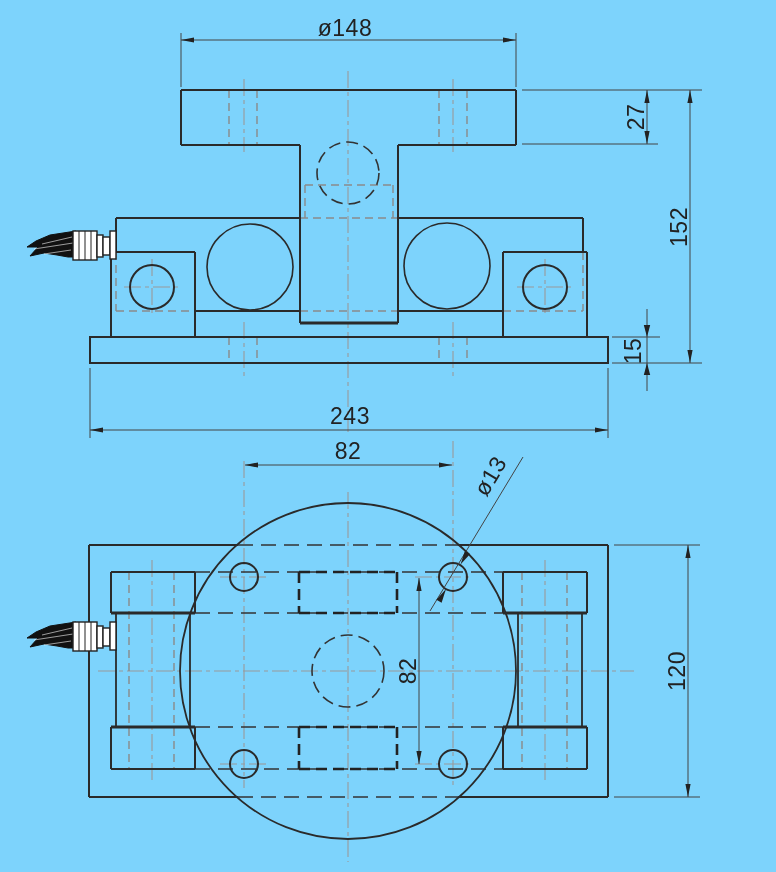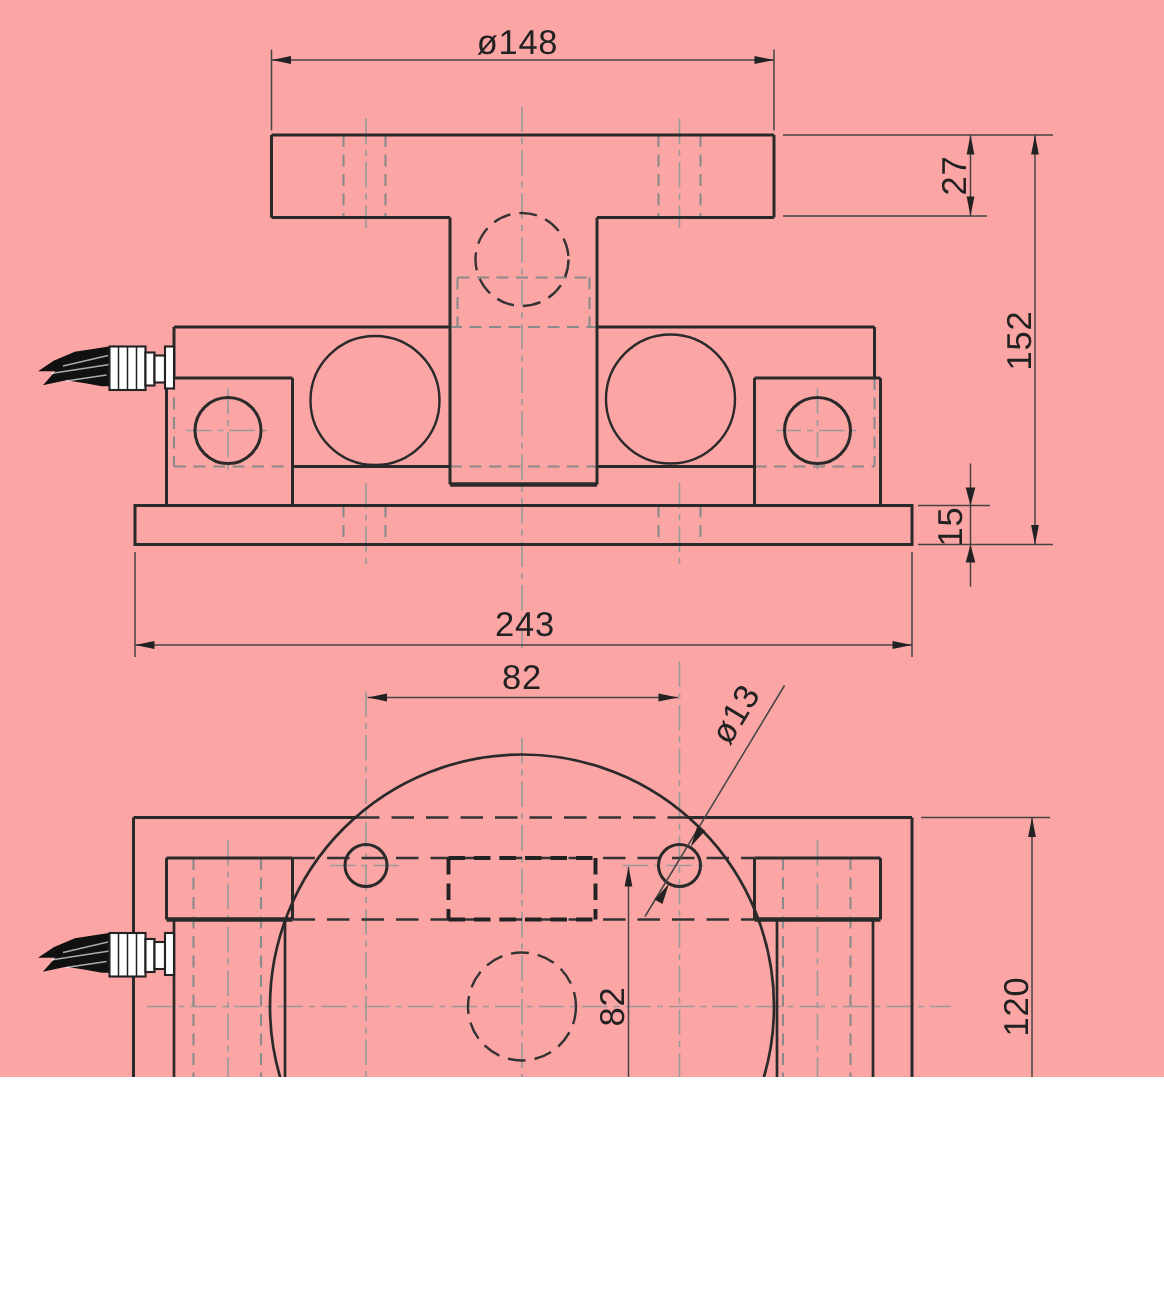--- a/index.html
+++ b/index.html
@@ -1,16 +1,16 @@
 <!DOCTYPE html>
 <html><head>
 <meta charset="utf-8">
 <style>
   html,body{margin:0;padding:0;background:#ffffff;}
-  .sheet{position:relative;width:776px;height:718px;background:#fca5a5;overflow:hidden;}
+  .sheet{position:relative;width:776px;height:872px;background:#7dd3fc;overflow:hidden;}
   svg{display:block;}
   .cl{stroke:#9a9a9a;stroke-width:1.1;fill:none;stroke-dasharray:17 4 4 4;}
   .hid{stroke:#8a8a8a;stroke-width:1.4;fill:none;stroke-dasharray:8 5;}
   .hd{stroke:#333;stroke-width:1.6;fill:none;stroke-dasharray:12 6;}
   .hl{stroke:#333;stroke-width:1.7;fill:none;stroke-dasharray:15 8;}
   .sb{stroke:#222;stroke-width:2.6;fill:none;stroke-dasharray:11 6;}
   .s2{stroke:#2a2a2a;stroke-width:2;fill:none;}
   .s16{stroke-width:1.6;}
   .s18{stroke-width:1.8;}
   .b{stroke-width:3;}

